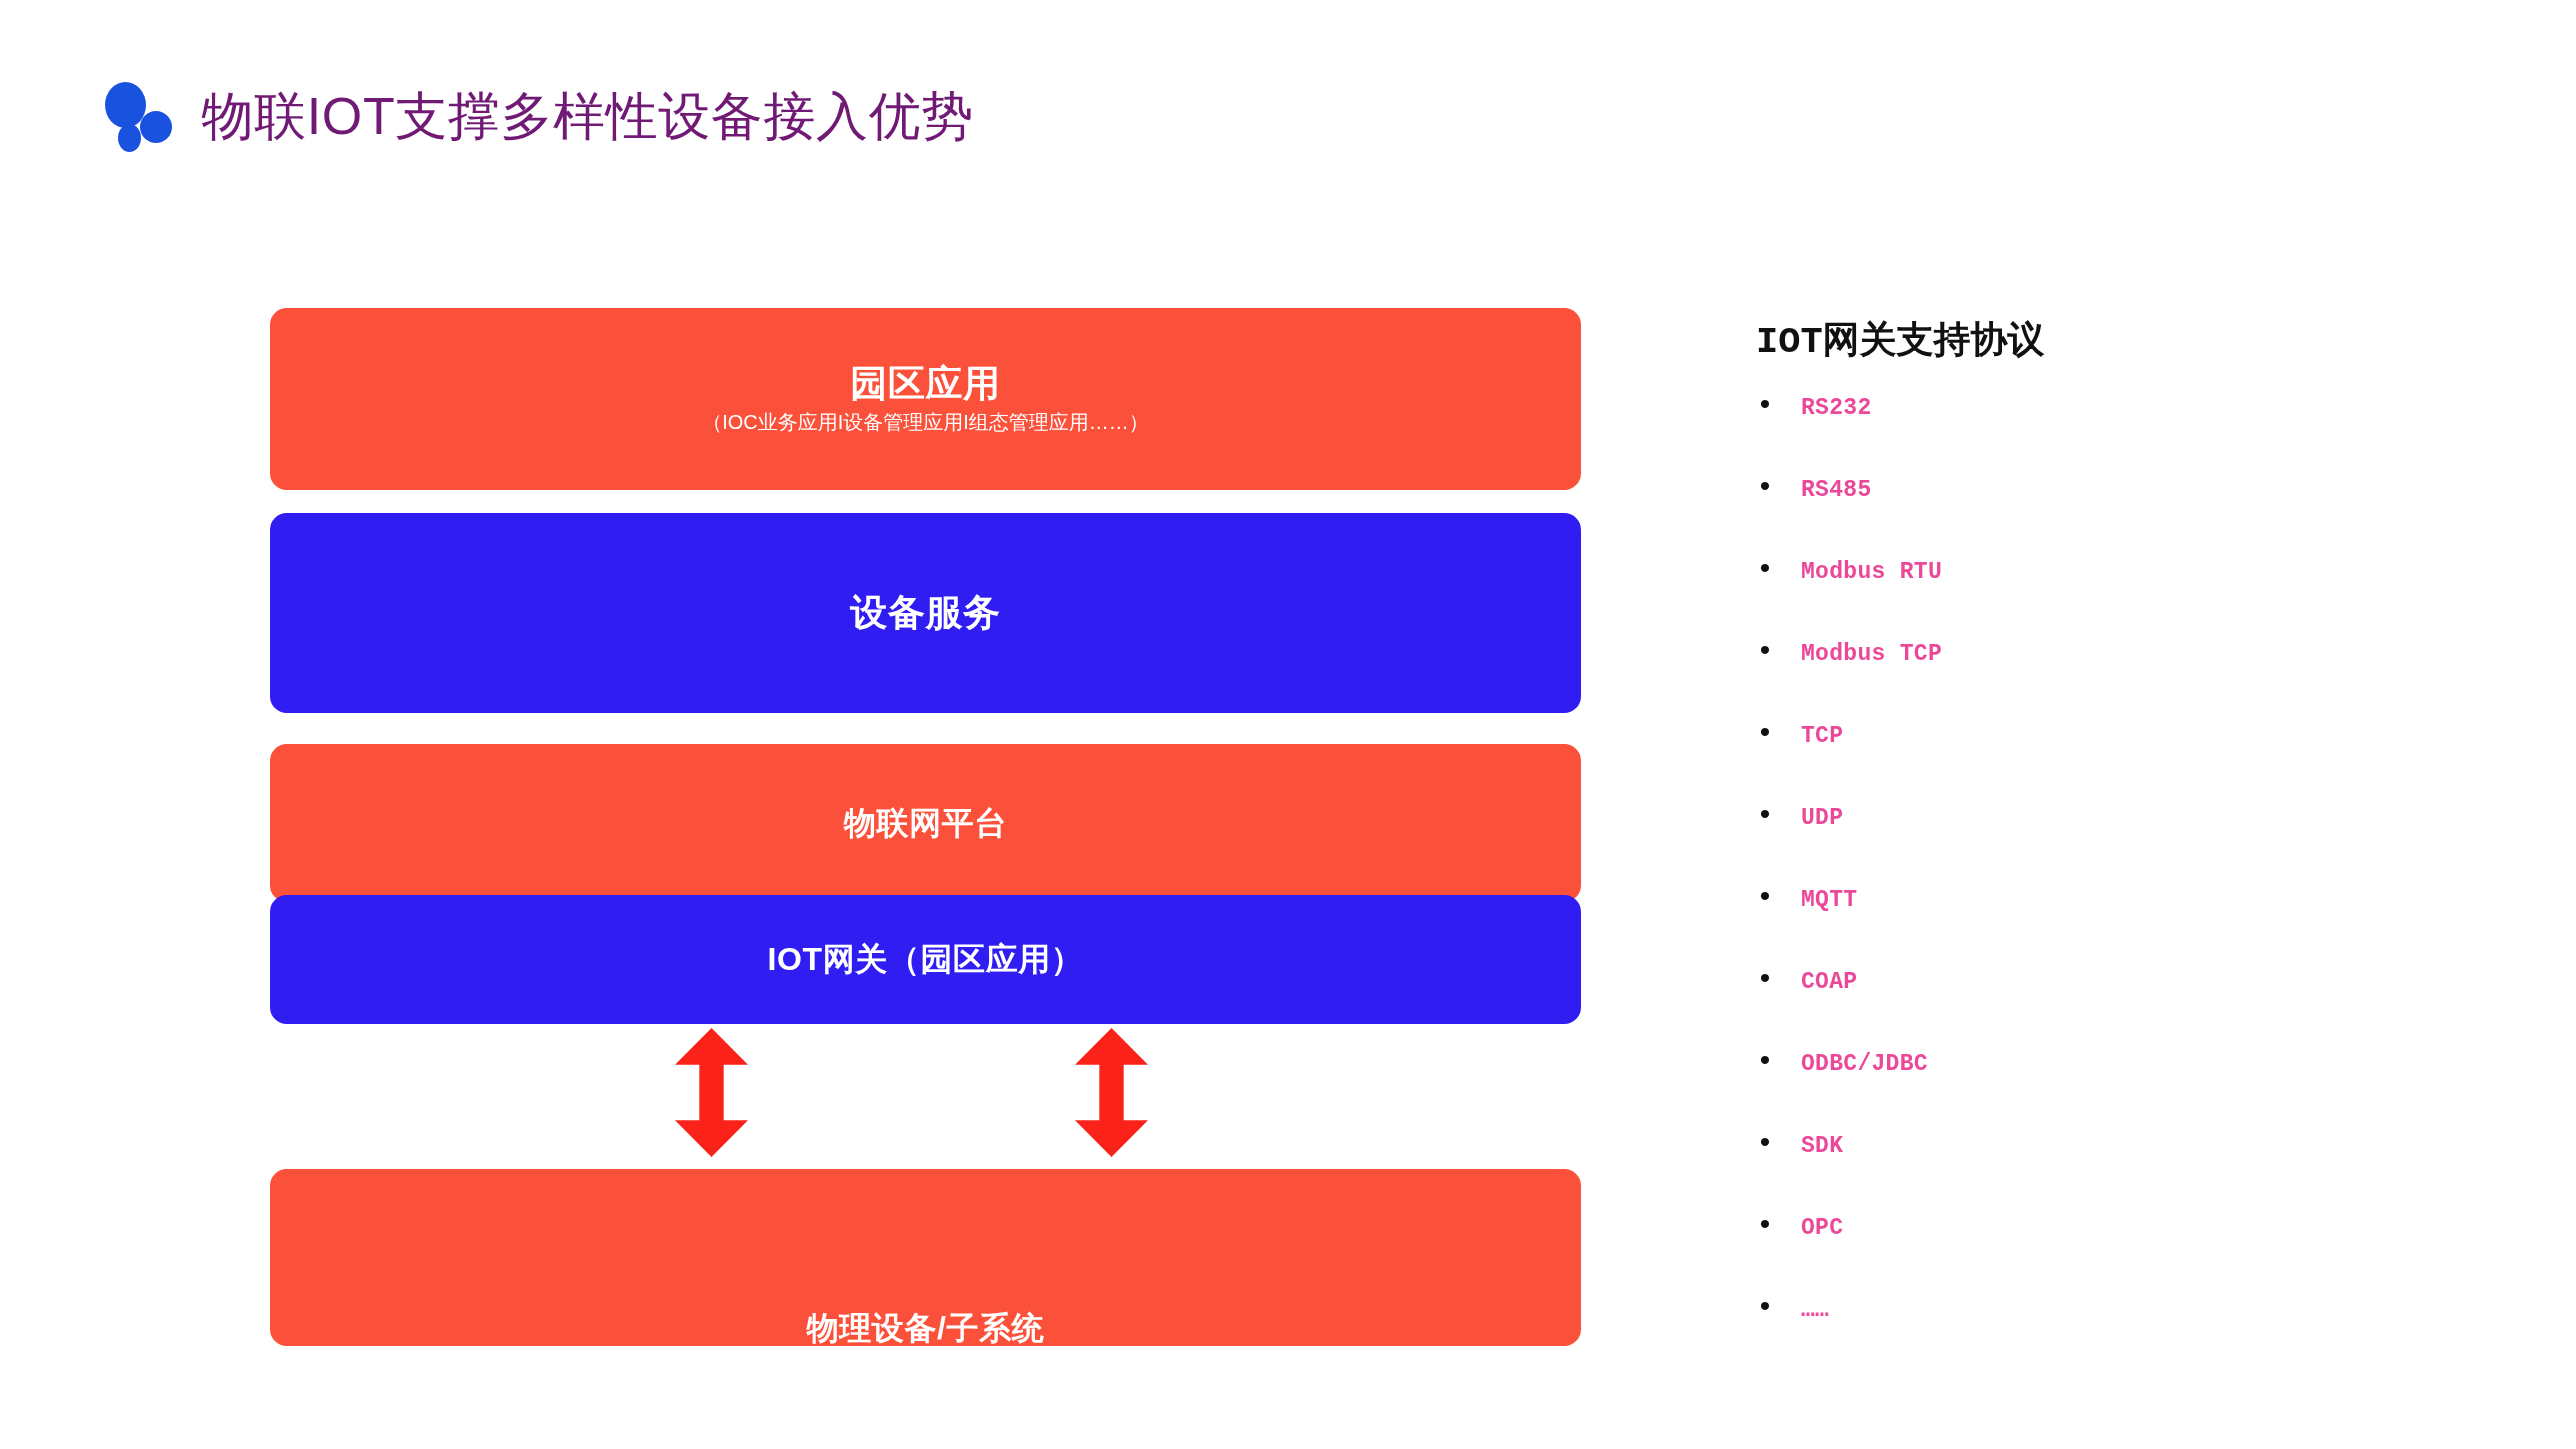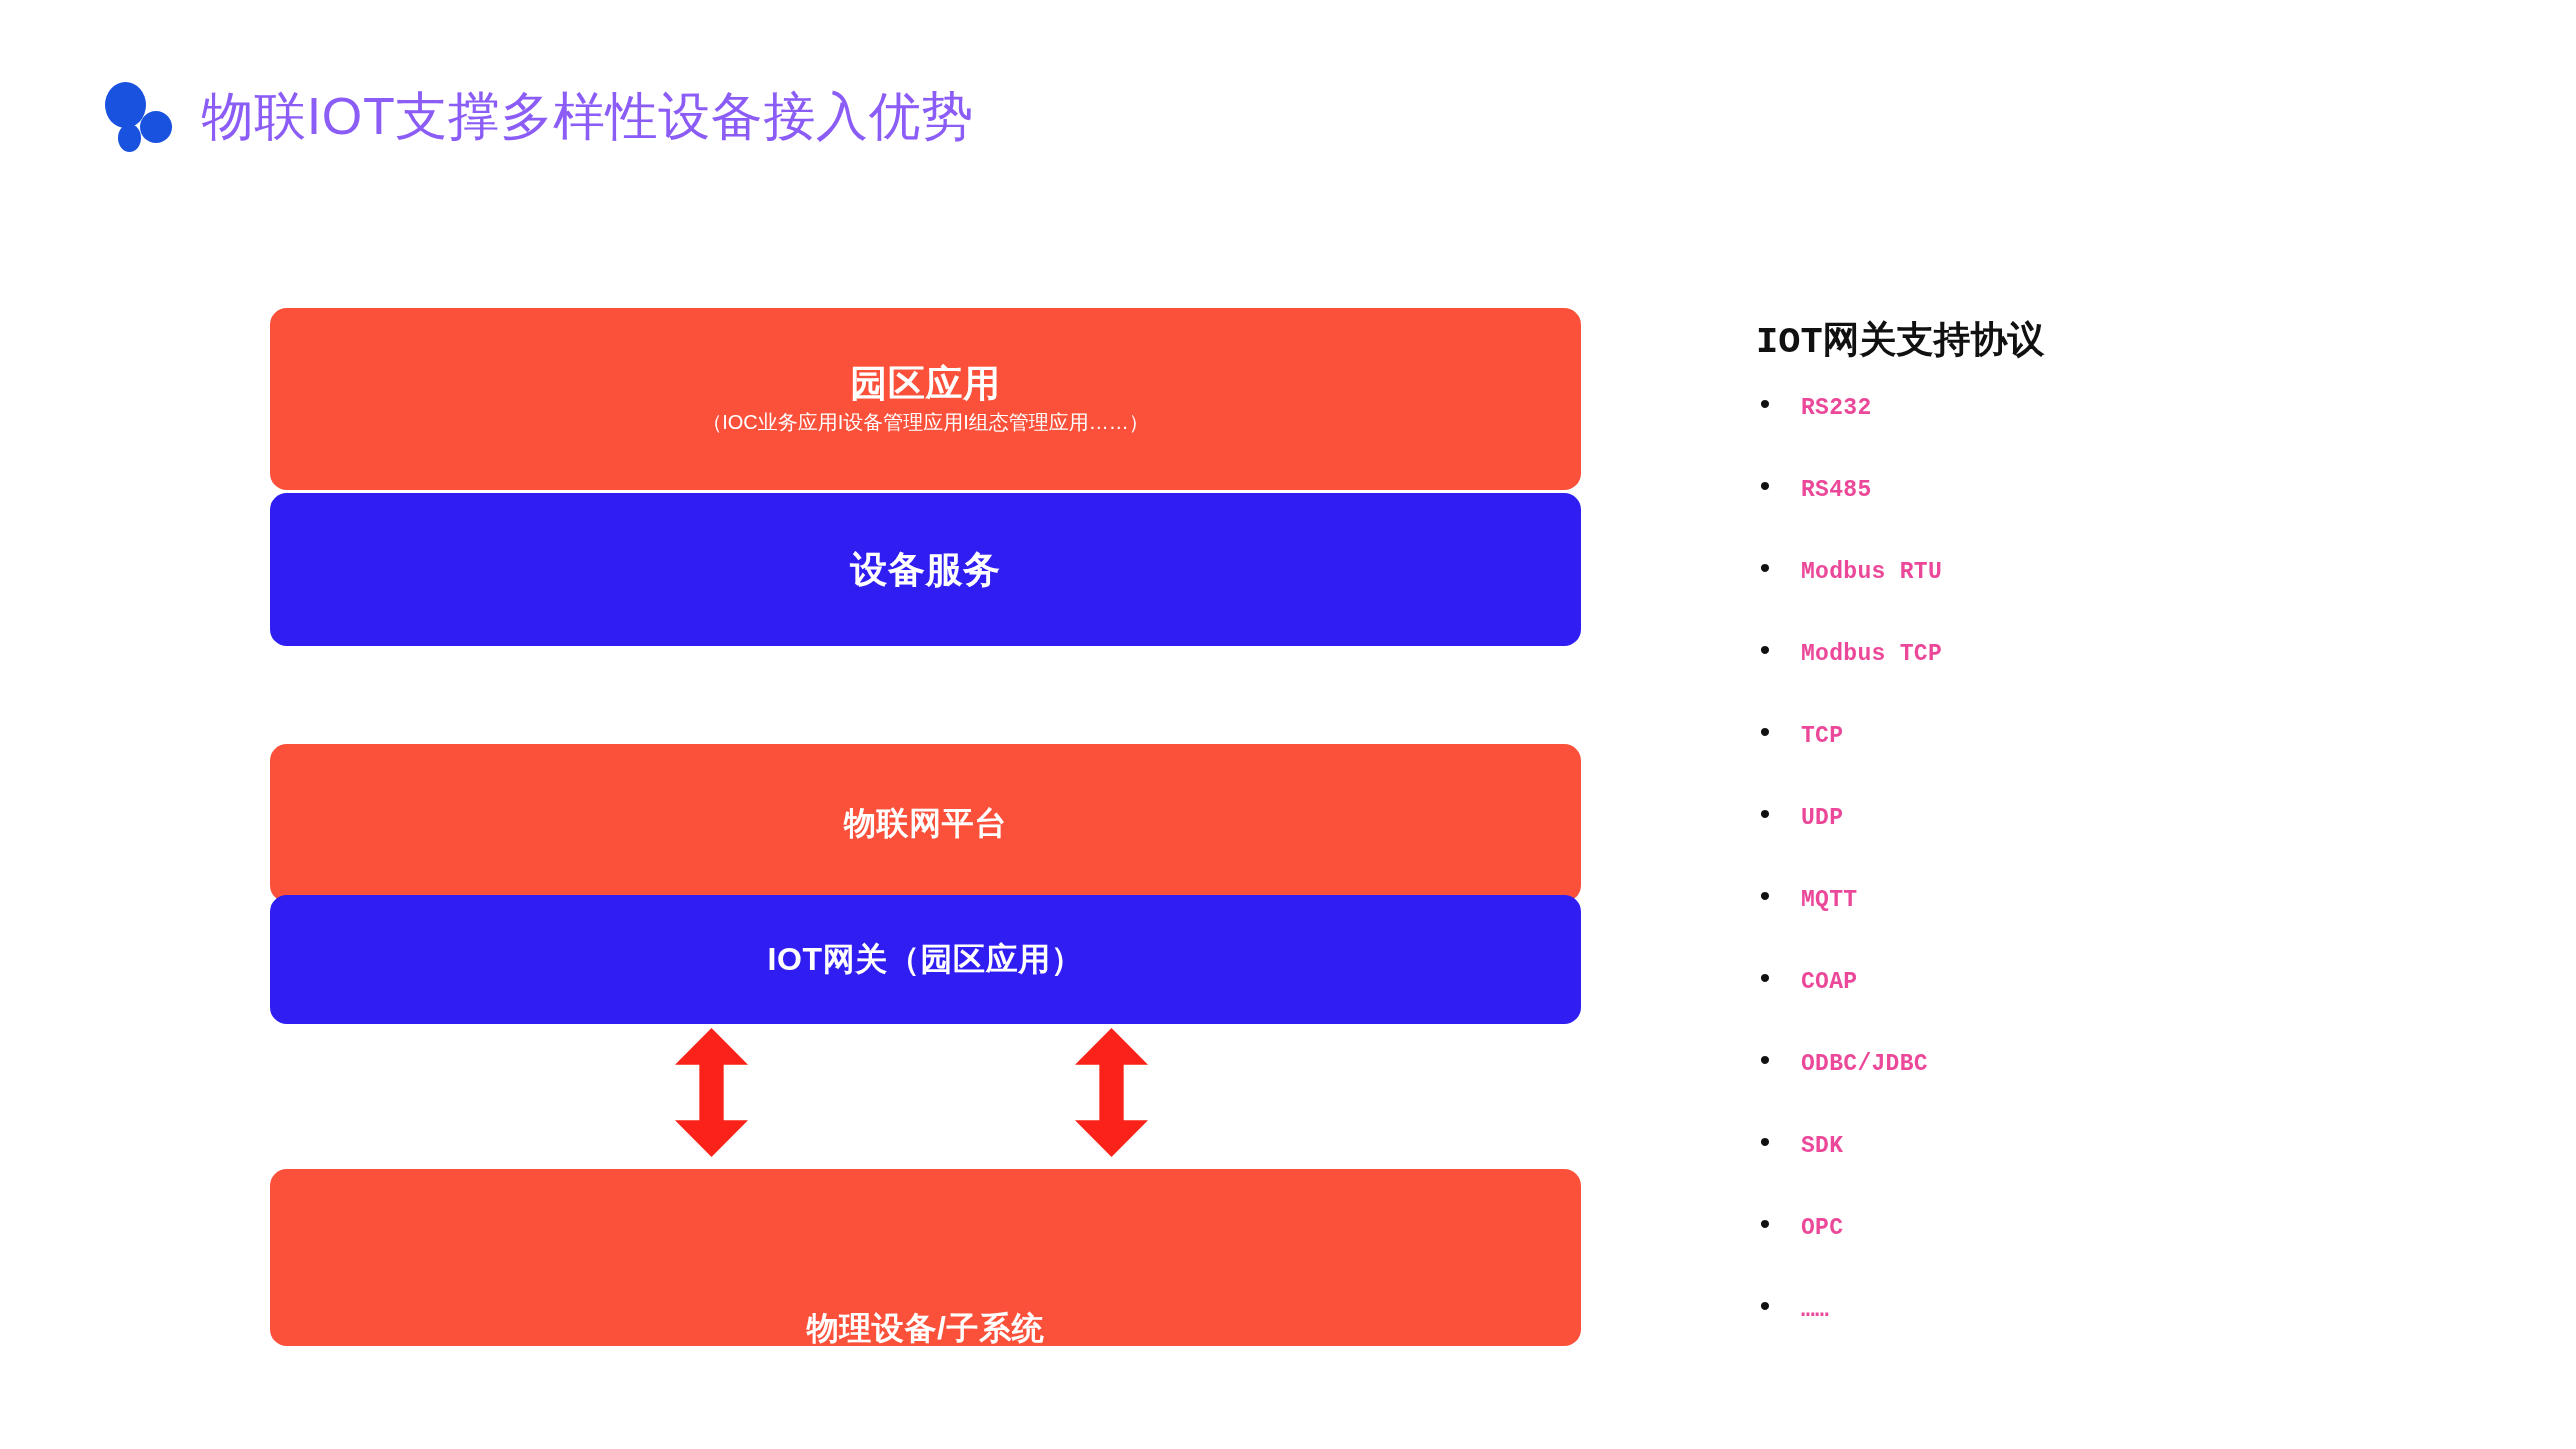--- a/index.html
+++ b/index.html
@@ -37,21 +37,21 @@
     background: #1a52e0;
   }
   .logo-dot.big   { width: 41px;  height: 46px; left: 7.7px;  top: 8.4px; }
   .logo-dot.mid   { width: 32px;  height: 32px; left: 43px;  top: 37px; }
   .logo-dot.small { width: 23px;  height: 28px; left: 20.6px;  top: 50px; }
 
   .page-title {
     font-size: 52px;
     font-weight: 400;
     letter-spacing: 0.6px;
-    color: #8b5cf6;
+    color: #701a75;
     margin-left: 20.6px;
     white-space: nowrap;
     line-height: 1;
   }
 
   
   .stack {
     position: absolute;
     left: 270px;
     top: 308px;
@@ -82,21 +82,21 @@
   .layer-sub {
     font-size: 20px;
     font-weight: 400;
     line-height: 1.15;
     margin-top: 6.4px;
     white-space: nowrap;
   }
 
   
   #layer-0 { top: 0px;    height: 182px; }
-  #layer-1 { top: 185px;  height: 153px; }
+  #layer-1 { top: 205px;  height: 200px; }
   #layer-2 { top: 436px;  height: 158px; }
   #layer-3 { top: 587px;  height: 129px; }
   #layer-4 { top: 861px; height: 177px; justify-content: flex-end; }
 
   #layer-2 .layer-title,
   #layer-3 .layer-title,
   #layer-4 .layer-title { font-size: 32px; }
 
   
   .arrow {

